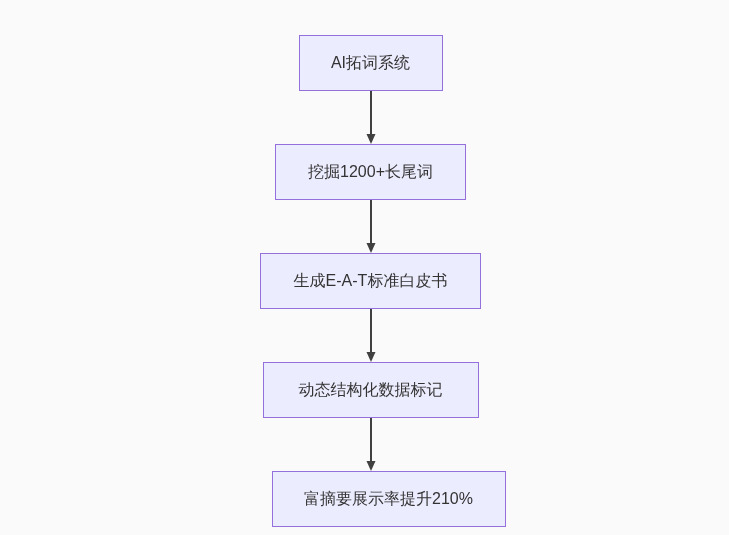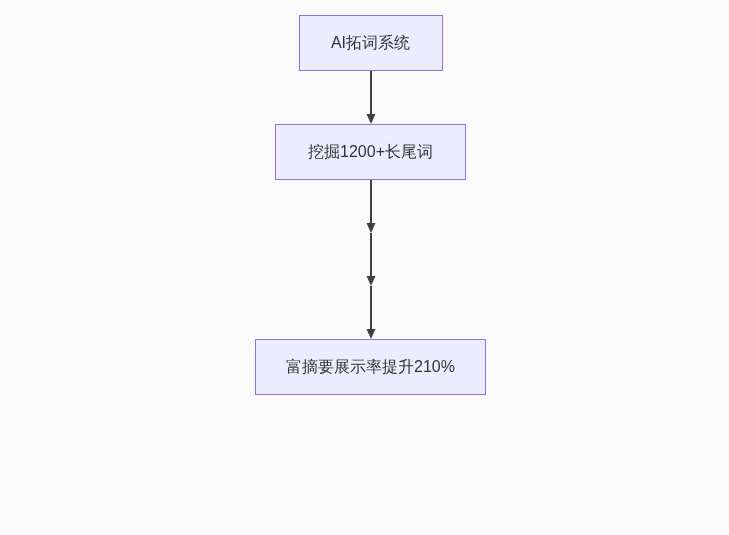--- a/index.html
+++ b/index.html
@@ -34,21 +34,21 @@
     padding:0 30px;
     background:var(--node-fill);
     border:1px solid var(--node-border);
     color:var(--text-color);
     font-size:16px;
     display:flex;
     align-items:center;
     justify-content:center;
     white-space:nowrap;
   }
-  .node:nth-of-type(1){min-width:144px;}
+  .node:nth-of-type(1){min-width:144px;margin-top:20px;}
   .node:nth-of-type(2){min-width:191px;justify-content:center;}
   .node:nth-of-type(3){min-width:221px;}
   .node:nth-of-type(4){min-width:216px;}
   .node:nth-of-type(5){min-width:234px;margin-left:36px;}
   .arrow{
     display:block;
     width:14px;height:53px;
     flex:0 0 auto;
   }
   .arrow line{stroke:var(--edge-color);stroke-width:2;}
@@ -71,26 +71,32 @@
 
     <div class="node">
       <span>挖掘1200+长尾词</span>
     </div>
 
     <svg class="arrow" viewBox="0 0 14 53" xmlns="http://www.w3.org/2000/svg">
       <line x1="7" y1="0" x2="7" y2="44"></line>
       <polygon points="2.5,43 11.5,43 7,53"></polygon>
     </svg>
 
+    <div class="node">
+      <span>生成E-A-T标准白皮书</span>
+    </div>
 
     <svg class="arrow" viewBox="0 0 14 53" xmlns="http://www.w3.org/2000/svg">
       <line x1="7" y1="0" x2="7" y2="44"></line>
       <polygon points="2.5,43 11.5,43 7,53"></polygon>
     </svg>
 
+    <div class="node">
+      <span>动态结构化数据标记</span>
+    </div>
 
     <svg class="arrow" viewBox="0 0 14 53" xmlns="http://www.w3.org/2000/svg">
       <line x1="7" y1="0" x2="7" y2="44"></line>
       <polygon points="2.5,43 11.5,43 7,53"></polygon>
     </svg>
 
     <div class="node">
       <span>富摘要展示率提升210%</span>
     </div>
 

